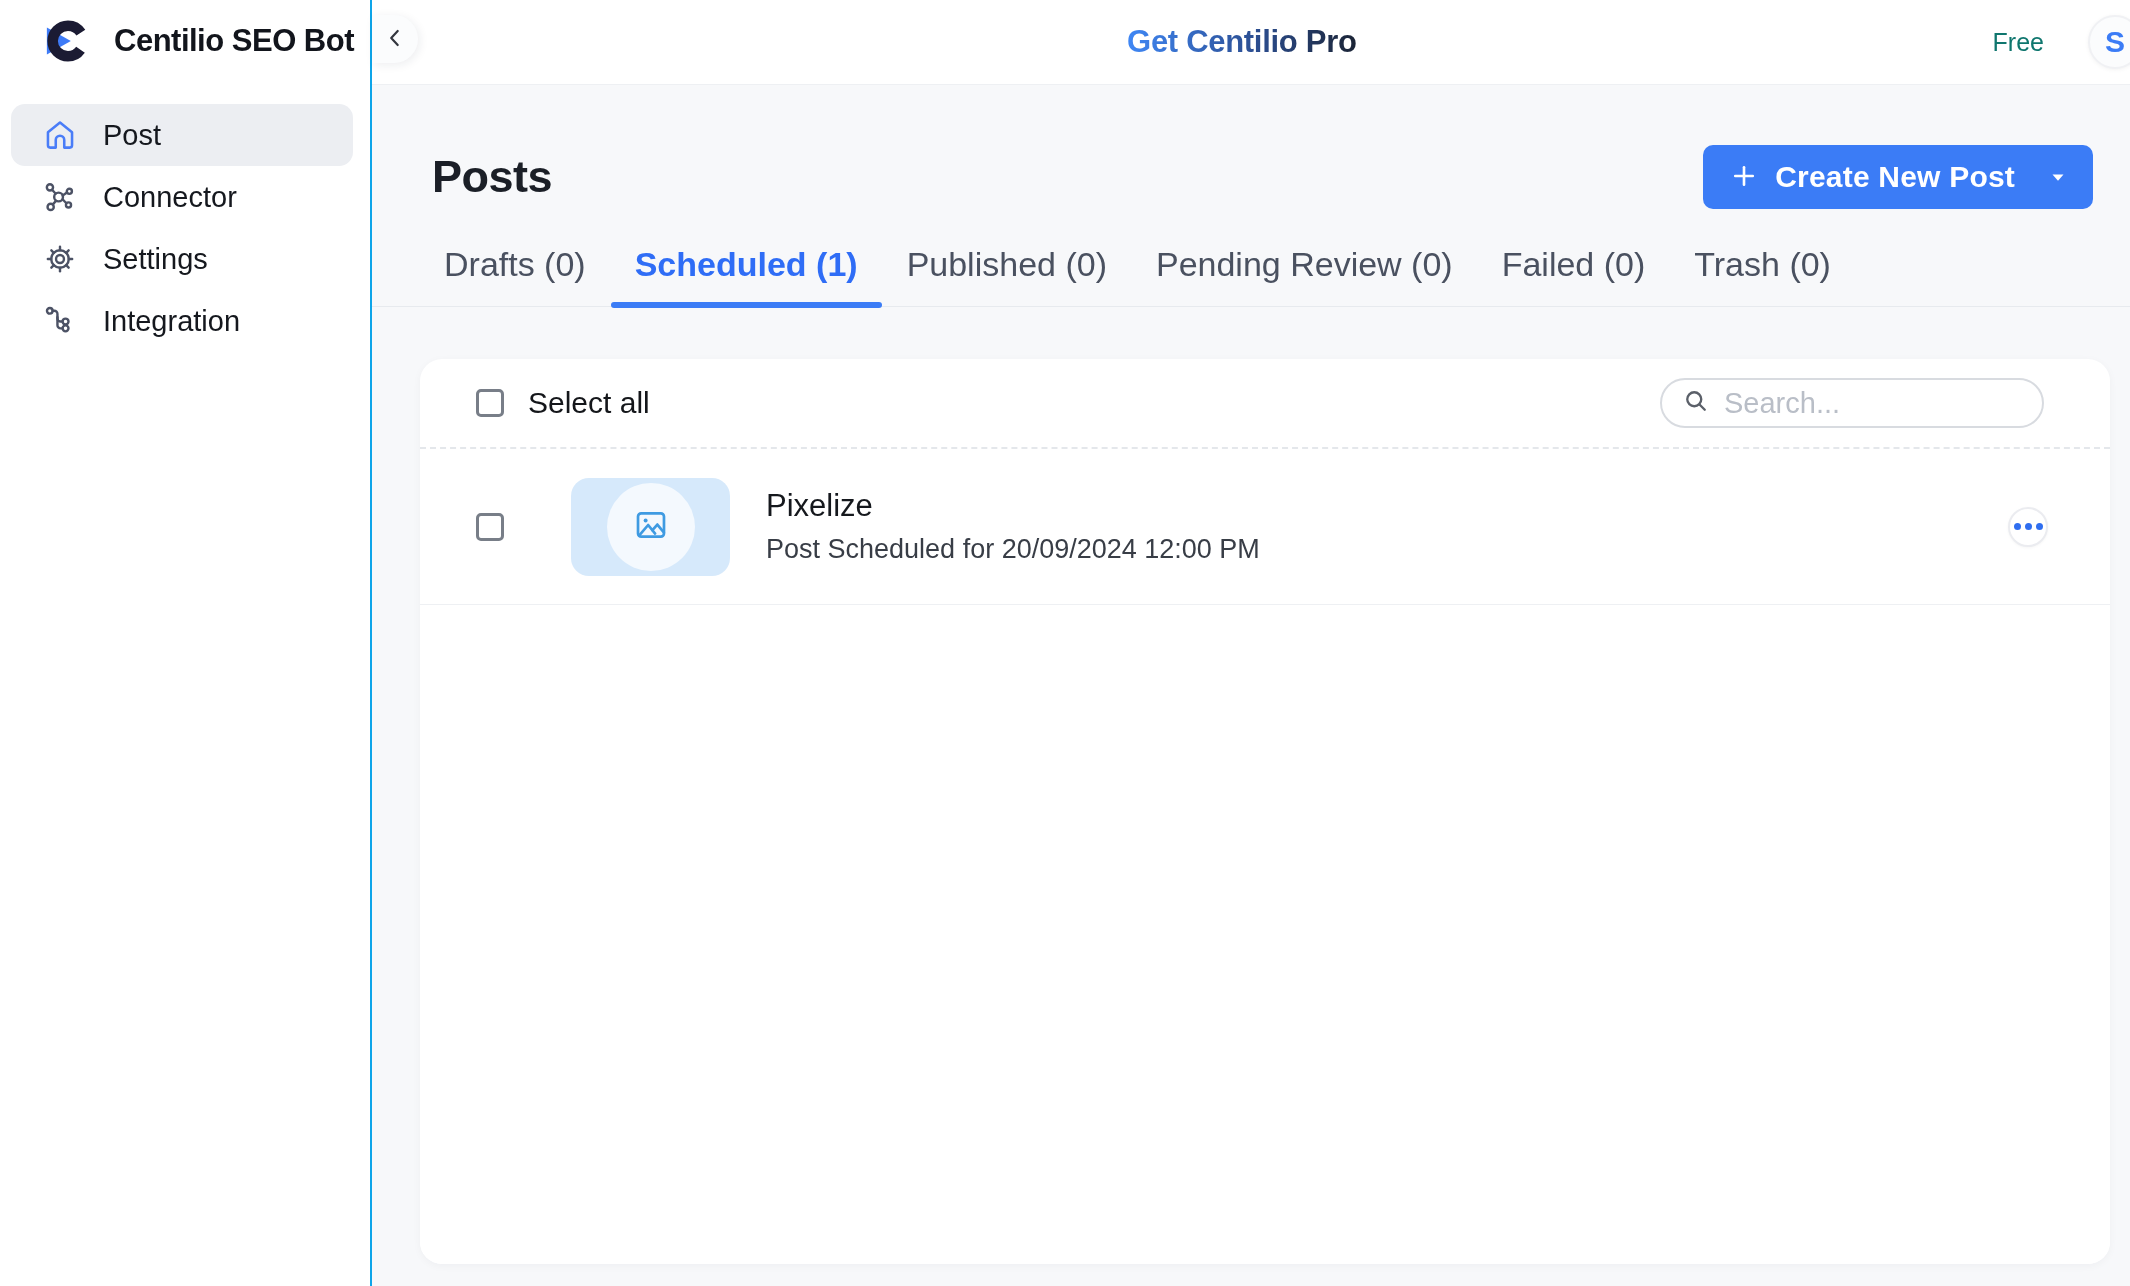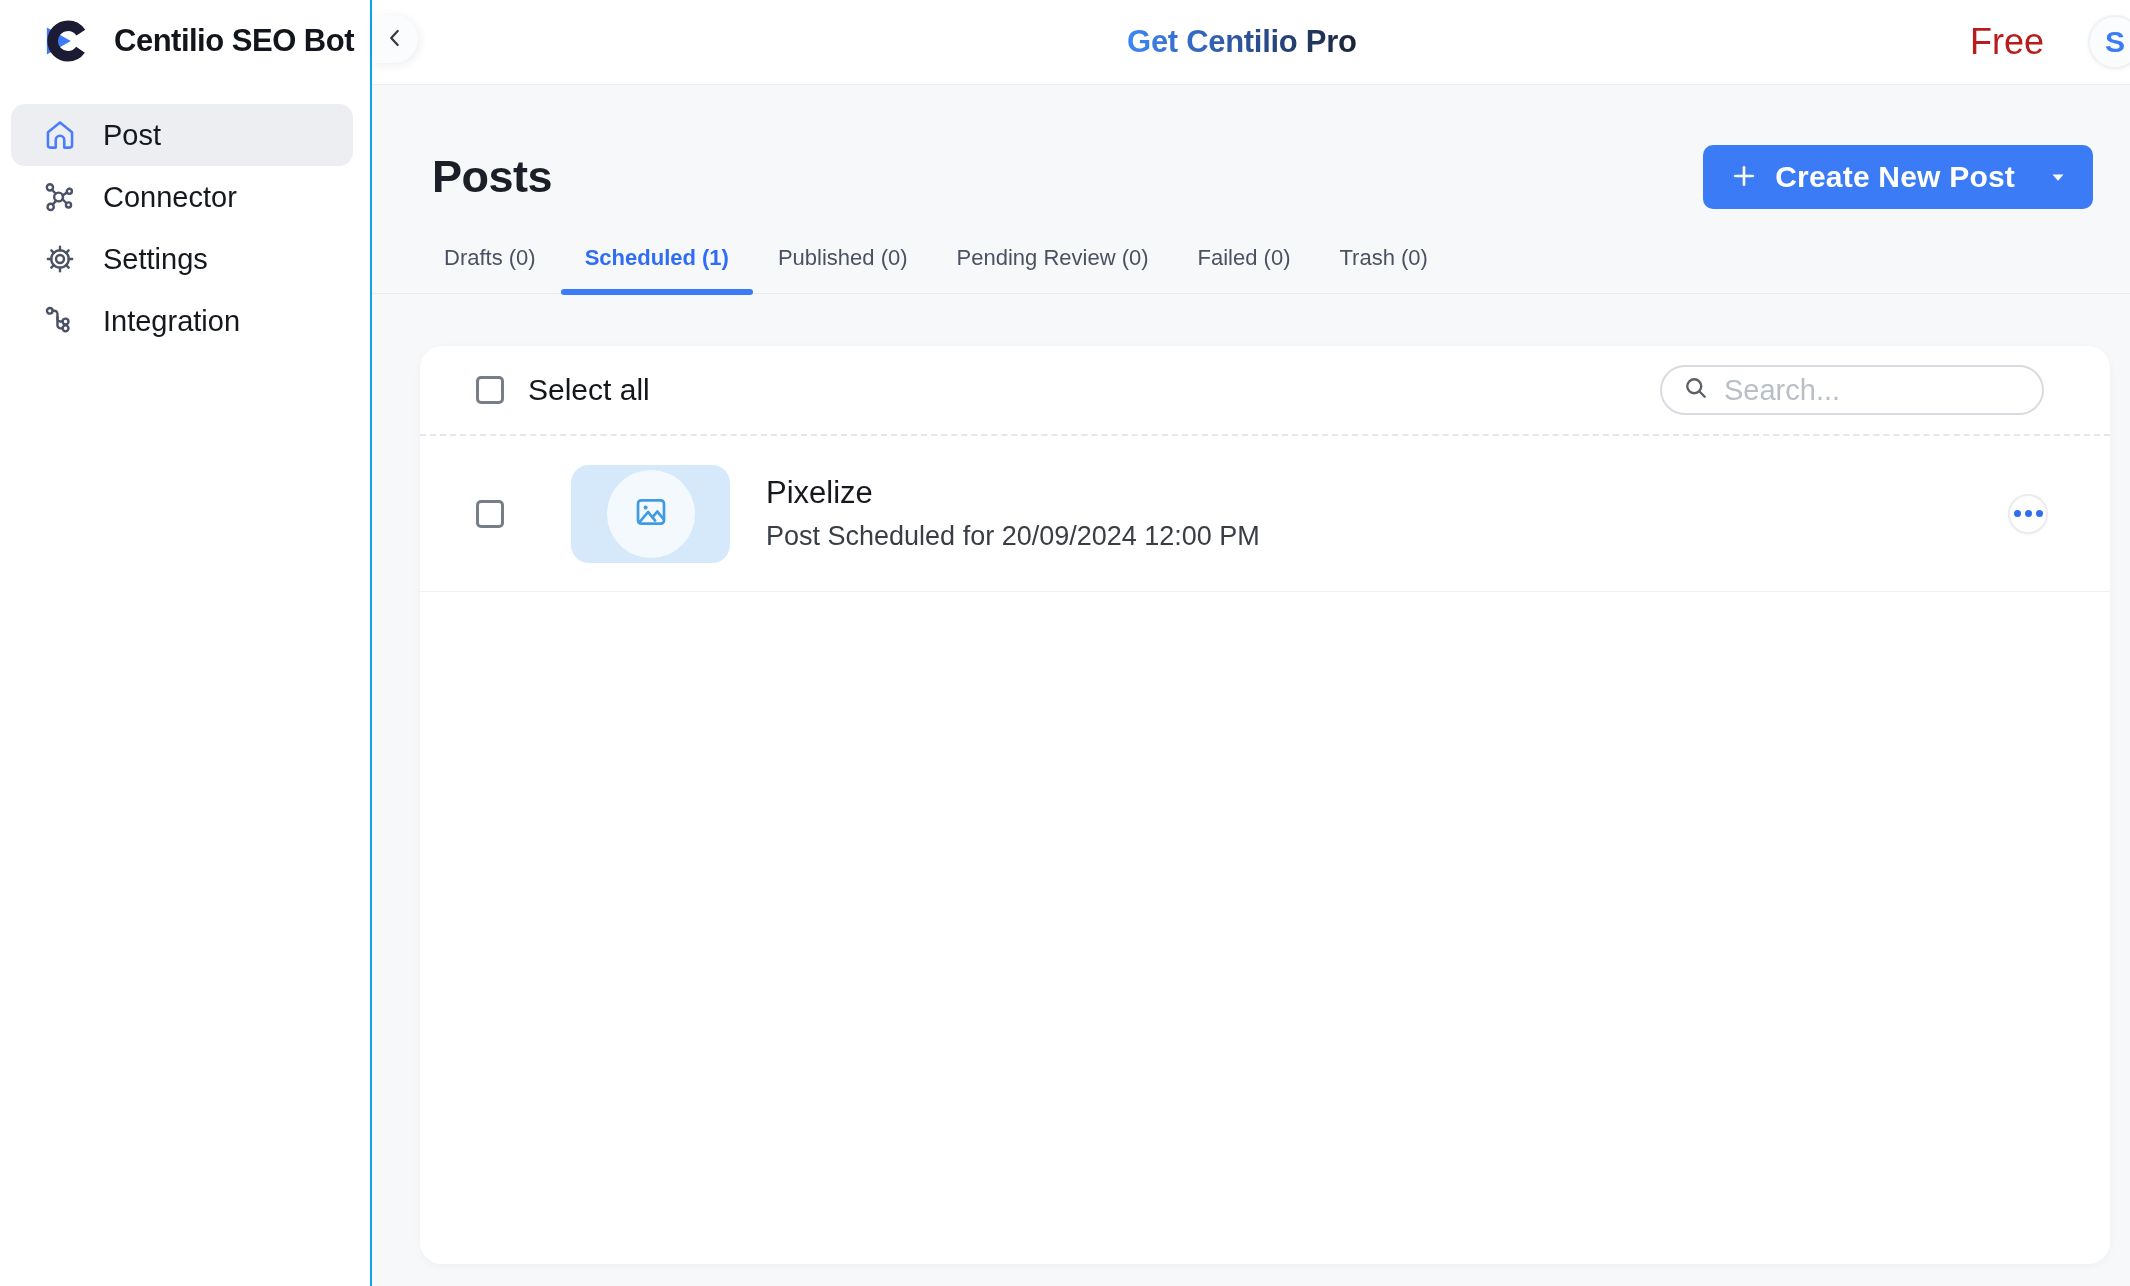--- a/index.html
+++ b/index.html
@@ -53,21 +53,21 @@
   .promo-title {
     position:absolute; left:50%; transform:translateX(-54%);
     font-size:31px; font-weight:700; letter-spacing:-0.3px;
     background:linear-gradient(90deg,#3f87f5 0%, #2c4f93 55%, #1b2436 100%);
     -webkit-background-clip:text; background-clip:text;
     color:transparent; white-space:nowrap;
   }
   .topbar-right {
     margin-left:auto; display:flex; align-items:center; gap:44px; padding-right:0;
   }
-  .plan-label { font-size:36px; color:#b91c1c; }
+  .plan-label { font-size:25px; color:#0f766e; }
   .avatar {
     width:54px; height:54px; border-radius:50%;
     background:#fbfcfd; border:2px solid #f0f1f4;
     box-shadow:0 1px 4px rgba(0,0,0,0.05);
     display:flex; align-items:center; justify-content:center;
     margin-right:-12px;
   }
   .avatar span { font-size:30px; font-weight:700; color:#3b7cf6; }
   
   .content { flex:1; display:flex; flex-direction:column; min-height:0; background:#f7f8fa; }
@@ -85,21 +85,21 @@
   .create-btn .label { font-size:30px; font-weight:600; letter-spacing:0.2px; white-space:nowrap; }
   .create-btn .caret { margin-left:16px; display:flex; }
   
   .tabs {
     margin-top:32px;
     display:flex; column-gap:49px;
     padding-left:72px;
     border-bottom:1px solid #e7eaee;
   }
   .tab {
-    position:relative; font-size:22px; color:#4a5160;
+    position:relative; font-size:34px; color:#4a5160;
     padding-bottom:22px; white-space:nowrap; cursor:pointer;
   }
   .tab.active { color:#2f6df6; font-weight:700; }
   .tab.active::after {
     content:""; position:absolute; left:-24px; right:-24px; bottom:-2px;
     height:6px; background:#3b7cf6; border-radius:3px;
   }
   
   .card {
     flex:1; margin:52px 20px 22px 48px;

